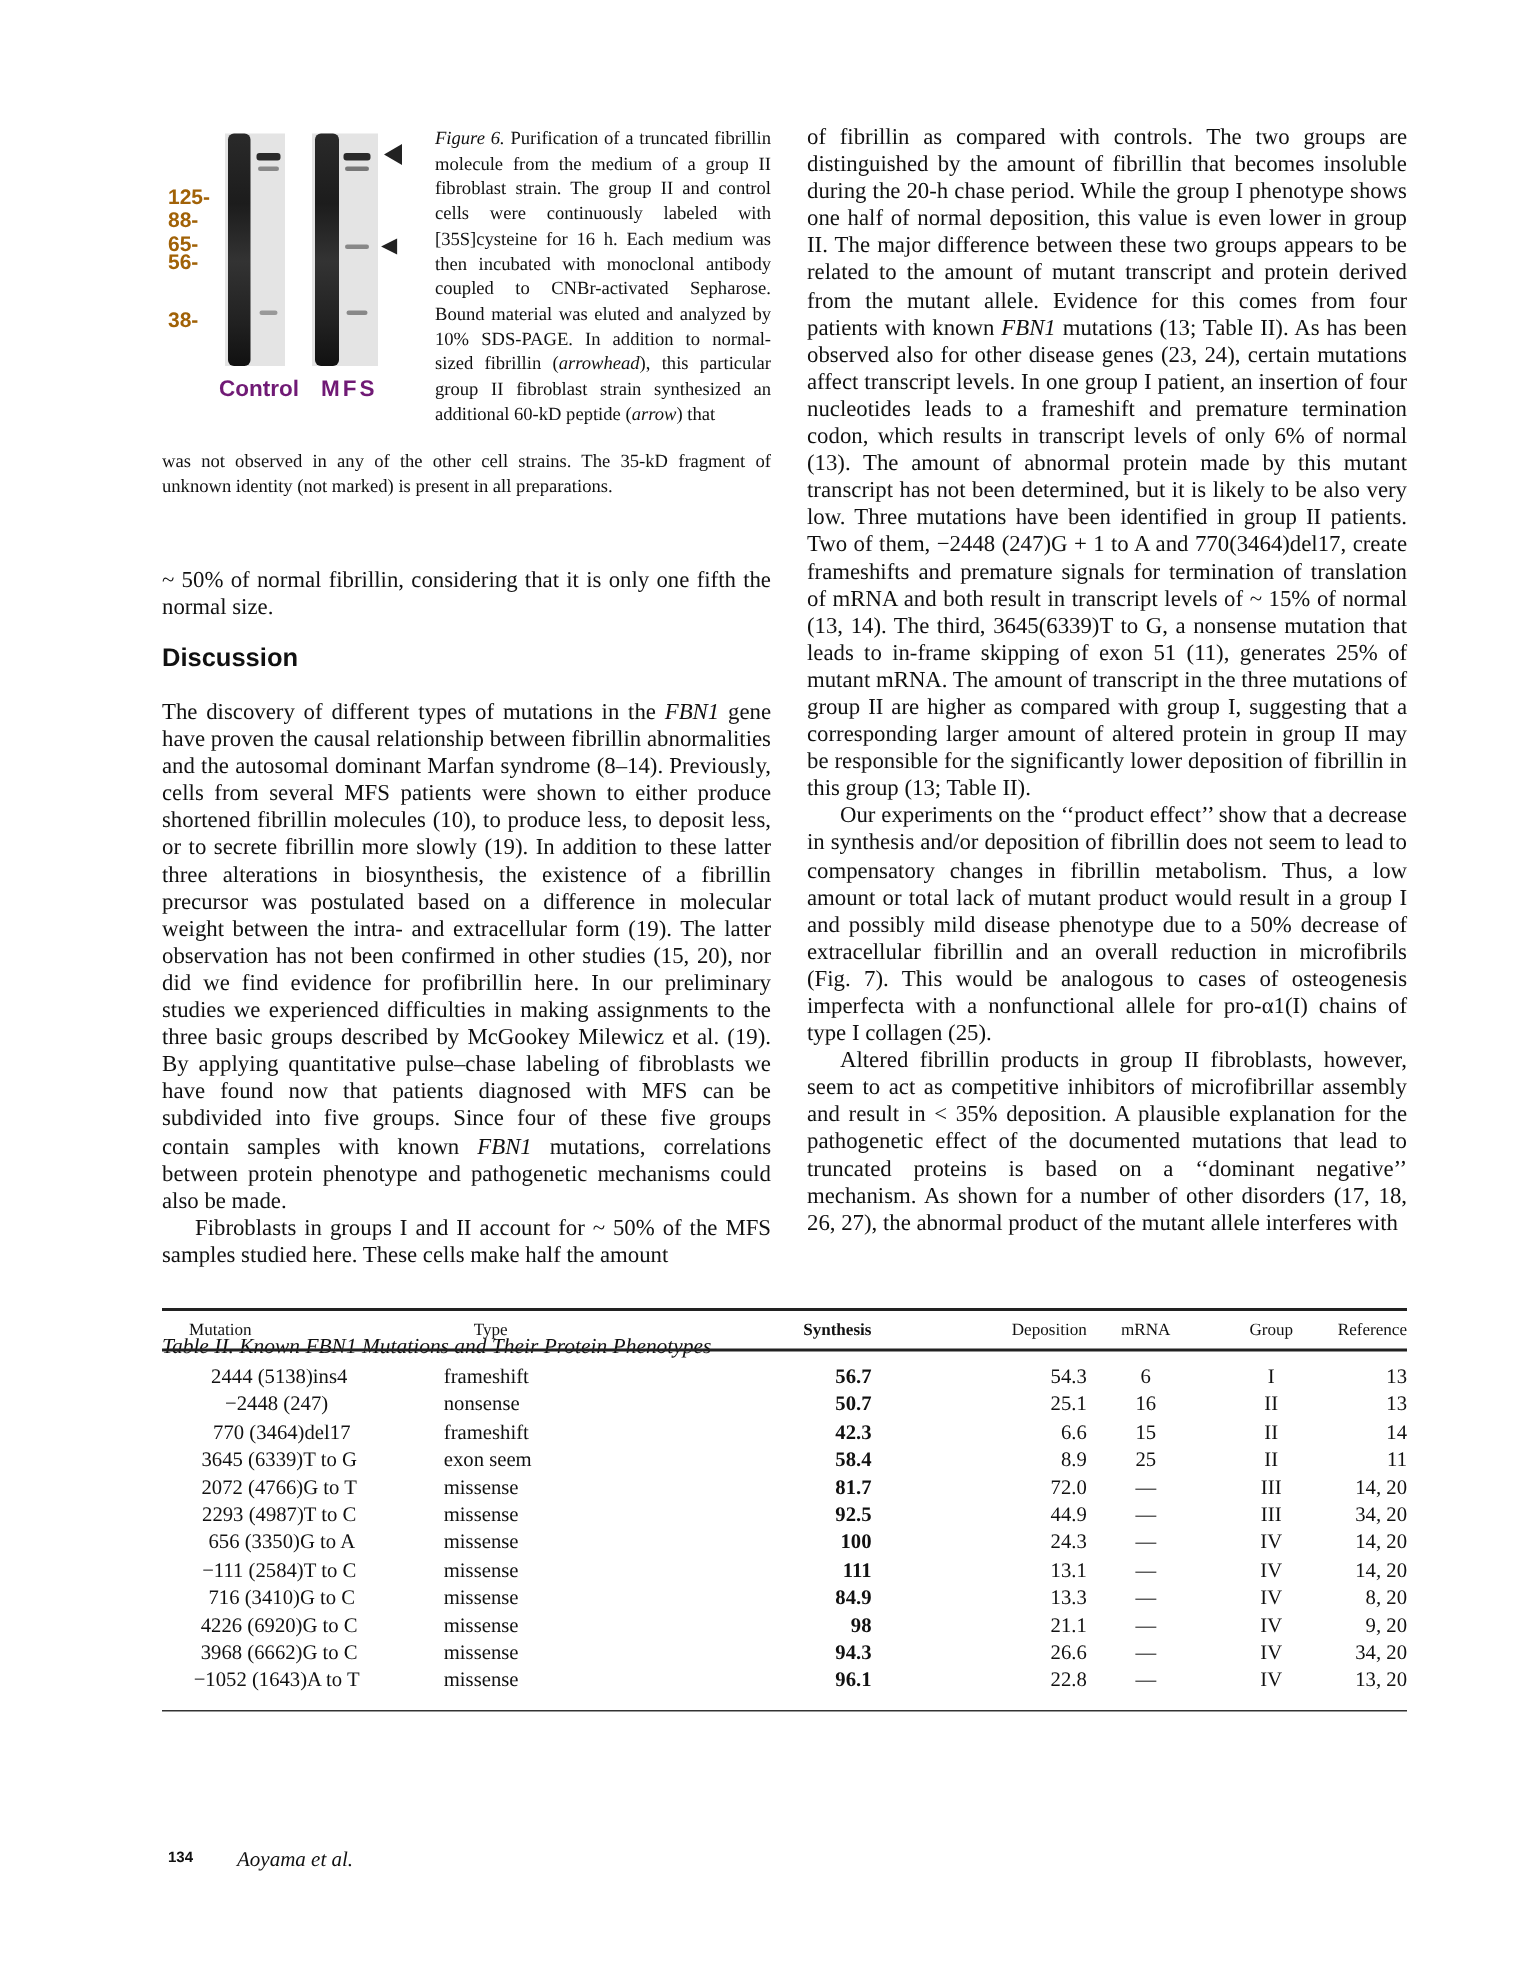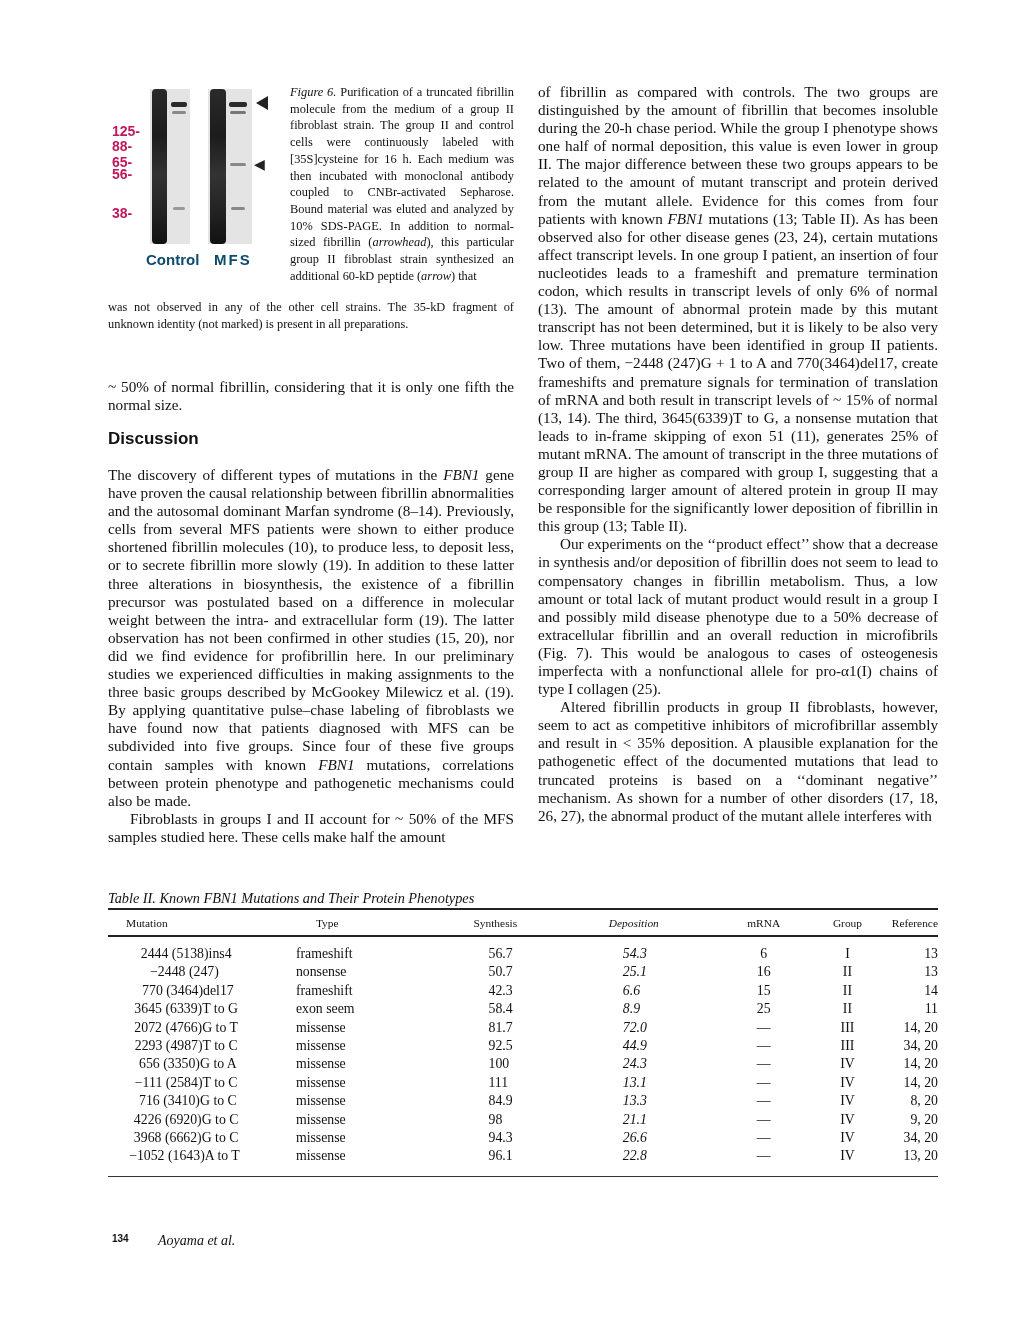--- a/index.html
+++ b/index.html
@@ -9,53 +9,53 @@
 
   
   #figure { left: 112px; top: 84px; width: 150px; height: 192px; }
   .gel { position: absolute; top: 5px; height: 155px; background: #e4e4e4; }
   .gel-left { left: 38px; width: 40px; }
   .gel-right { left: 96px; width: 44px; }
   .lane { position: absolute; top: 0; bottom: 0; border-radius: 4px; }
   .lane.dark { background: linear-gradient(#2a2a2a, #1c1c1c 30%, #333 55%, #222 80%, #111); }
   .band { position: absolute; height: 3px; background: #555; border-radius: 2px; }
   .mw { position: absolute; left: 0; font-family: "Liberation Sans", sans-serif;
-        font-weight: bold; font-size: 14px; color: #be185d; line-height: 14px; }
+        font-weight: bold; font-size: 14px; color: #a16207; line-height: 14px; }
   .lane-label { position: absolute; top: 167px; font-family: "Liberation Sans", sans-serif;
-        font-weight: bold; font-size: 15px; color: #0c4a6e; }
+        font-weight: bold; font-size: 15px; color: #701a75; }
   .arrowhead { position: absolute; width: 0; height: 0; border-top: 7px solid transparent;
         border-bottom: 7px solid transparent; border-right: 12px solid #222; }
   .arrow { position: absolute; font-size: 14px; font-weight: bold; color: #222; line-height: 14px; }
 
   
   .caption { font-size: 12.4px; line-height: 16.7px; text-align: justify; font-family: Liberation Serif, serif; }
   #caption-a { left: 290px; top: 84px; width: 224px; }
   #caption-b { left: 108px; top: 299px; width: 406px; }
 
   .body { font-size: 15.2px; line-height: 18.1px; text-align: justify; }
   .body p { margin: 0; }
   .body p.indent { text-indent: 22px; }
   #left-top { left: 108px; top: 378px; width: 406px; }
   #discussion-head { left: 108px; top: 429px; font-family: "Liberation Sans", sans-serif;
         font-weight: bold; font-size: 17px; }
   #left-body { left: 108px; top: 466px; width: 406px; }
   #right-body { left: 538px; top: 83px; width: 400px; }
 
   
   #table-title { left: 108px; top: 890px; font-style: italic; font-size: 14.3px; }
-  #table-wrap { left: 108px; top: 908px; width: 830px; }
+  #table-wrap { left: 108px; top: 872px; width: 830px; }
   .rule-thick { height: 2px; background: #222; }
   .rule-thin { height: 1px; background: #333; }
   table { border-collapse: collapse; width: 830px; font-size: 13.8px; }
   th { font-weight: normal; font-size: 11.4px; height: 25px; padding: 0; }
   td { height: 18.4px; padding: 0; line-height: 18.4px; }
   .c-mut { width: 150px; text-align: center; }
   .c-type { width: 160px; text-align: left; padding-left: 35px; }
-  .c-syn { width: 115px; text-align: left; padding-left: 45px; }
-  .c-dep { width: 125px; text-align: left; padding-left: 42px; font-style: italic; }
+  .c-syn { width: 115px; text-align: right; padding-left: 45px; font-weight: bold; }
+  .c-dep { width: 125px; text-align: right; padding-left: 42px; }
   .c-mrna { width: 95px; text-align: center; }
   .c-grp { width: 110px; text-align: center; }
   .c-ref { text-align: right; }
   tr.first td { padding-top: 8px; }
 
   #footer-page { left: 112px; top: 1233px; font-family: "Liberation Sans", sans-serif;
         font-weight: bold; font-size: 10px; }
   #footer-author { left: 158px; top: 1233px; font-style: italic; font-size: 14px; text-align: right; }
 </style>
 </head>

